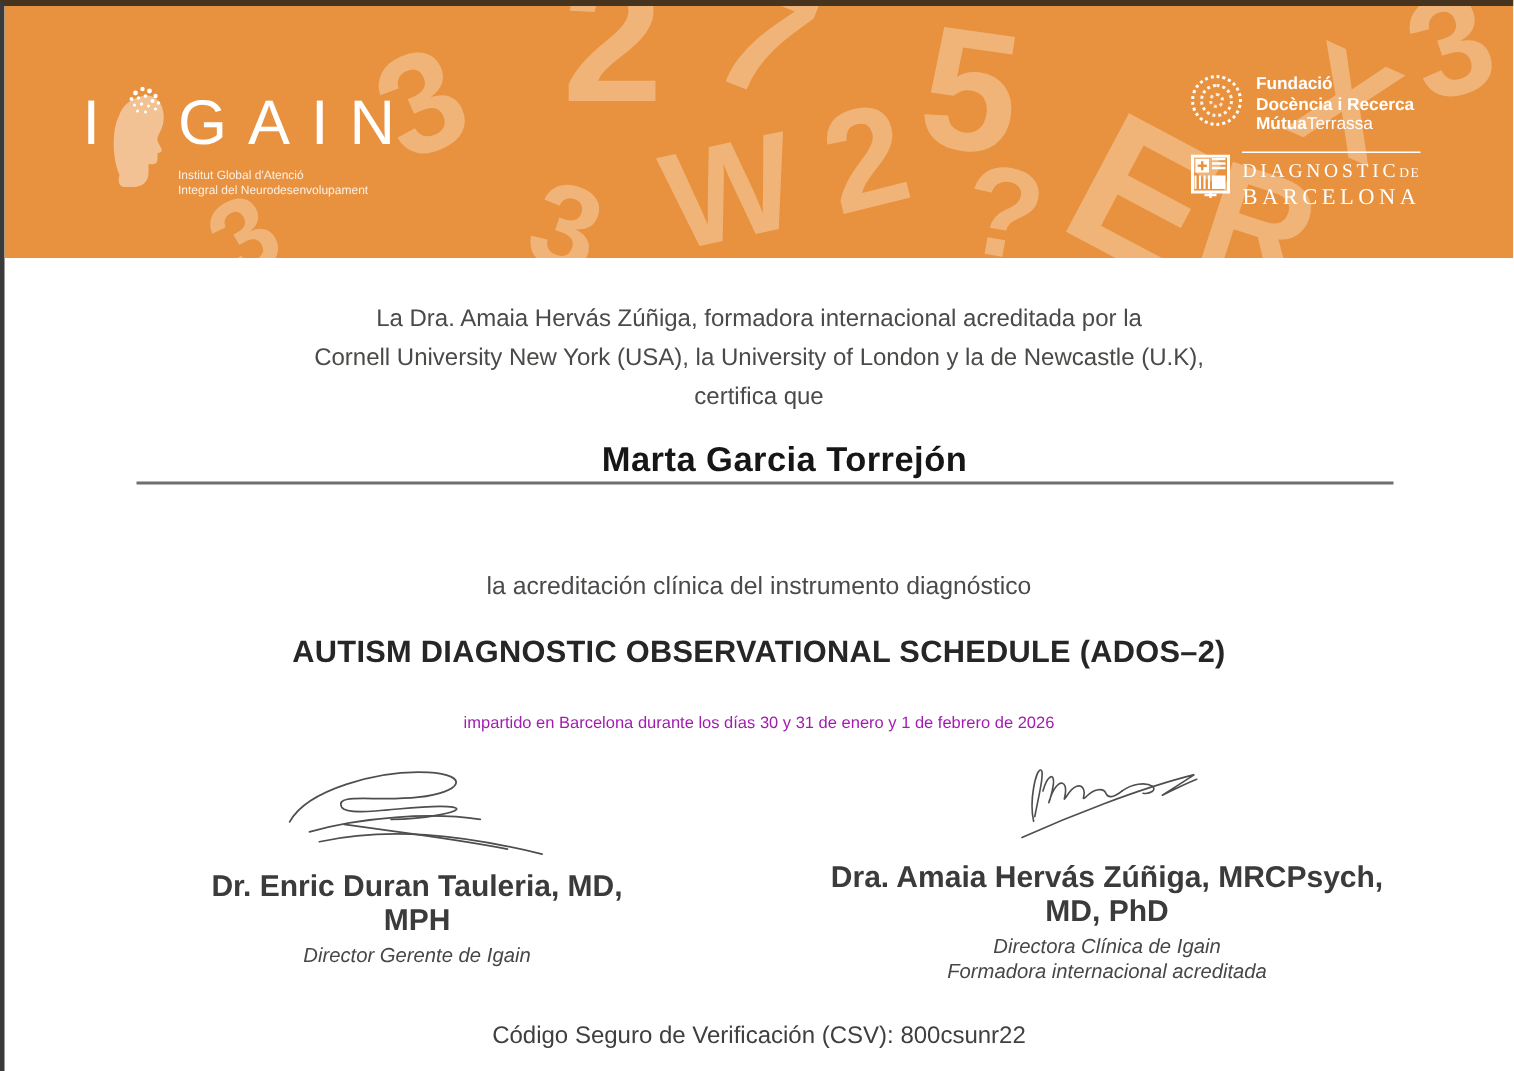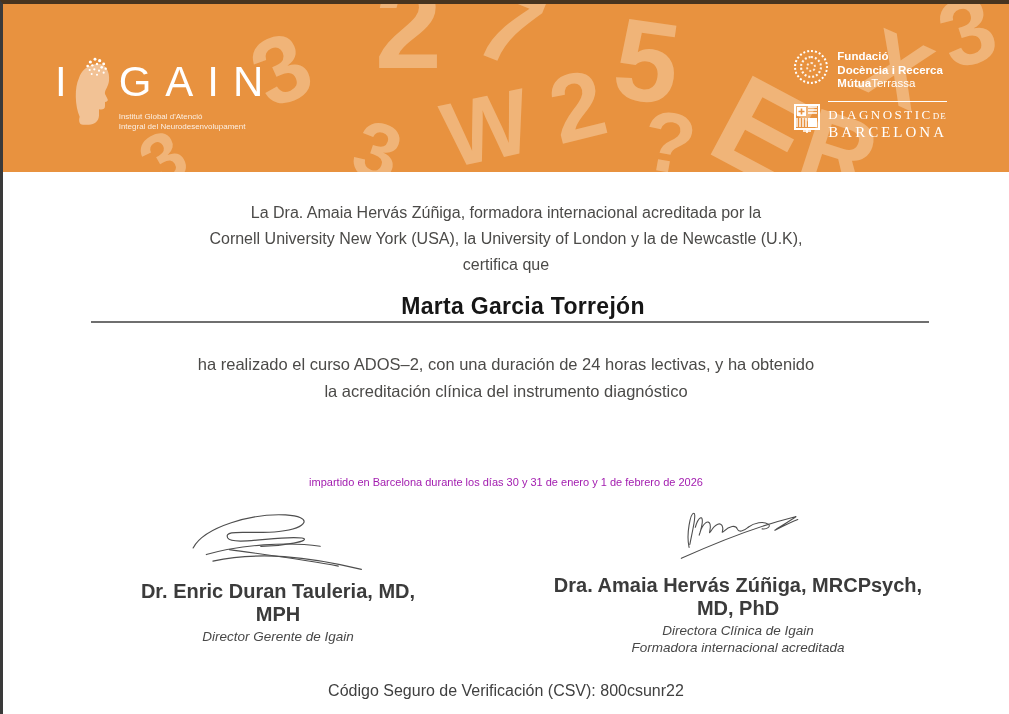--- a/index.html
+++ b/index.html
@@ -151,24 +151,25 @@
   <div class="center-text intro">
     <span>La Dra. Amaia Hervás Zúñiga, formadora internacional acreditada por la</span><br>
     <span>Cornell University New York (USA), la University of London y la de Newcastle (U.K),</span><br>
     <span>certifica que</span>
   </div>
 
   <div class="center-text recipient">Marta Garcia Torrejón</div>
   <div class="name-rule"></div>
 
   <div class="center-text course">
-    <span>ha realizado el curso ADOS–2, con una duración de 24 horas lectivas, y ha obtenido</span><br>
+    <br>
     <span>la acreditación clínica del instrumento diagnóstico</span>
   </div>
 
+  <div class="center-text course-title">AUTISM DIAGNOSTIC OBSERVATIONAL SCHEDULE (ADOS–2)</div>
   <div class="center-text course-date">impartido en Barcelona durante los días 30 y 31 de enero y 1 de febrero de 2026</div>
 
   <div class="sig sig-left">
     <div class="sig-art">
       <svg width="235" height="66" viewBox="0 0 235 80">
         <path class="sig-stroke" d="M14 46 C 28 20, 86 4, 126 6 C 160 8, 154 22, 118 26 C 84 30, 50 22, 56 34 C 62 44, 122 30, 146 34 C 160 37, 122 44, 96 44"></path>
         <path class="sig-stroke" d="M30 54 C 72 42, 128 38, 168 44"></path>
         <path class="sig-stroke" d="M38 62 C 94 50, 152 56, 218 72"></path>
         <path class="sig-stroke" d="M58 48 C 100 54, 150 60, 190 68"></path>
       </svg>

